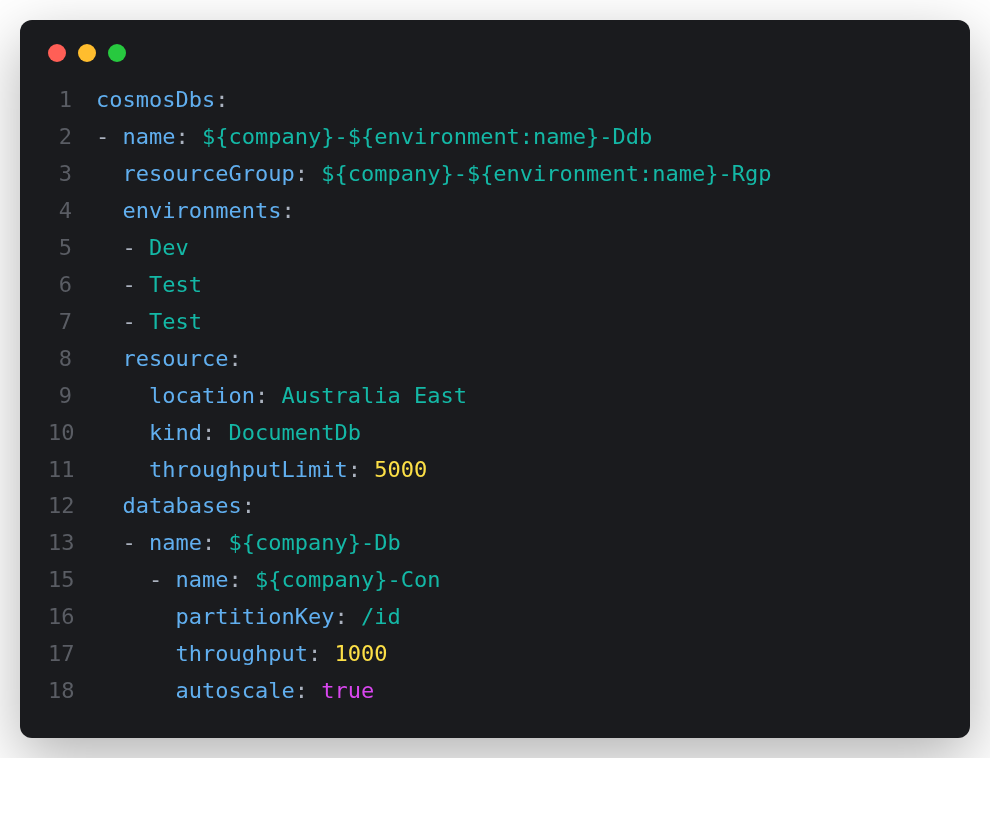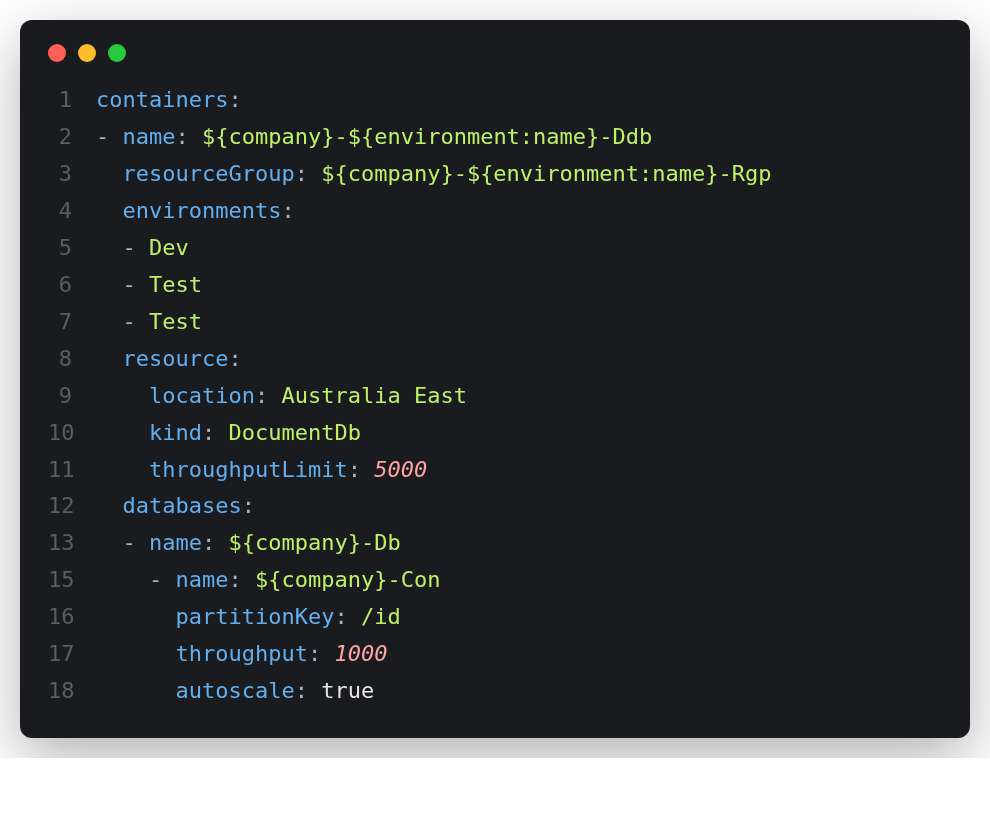--- a/index.html
+++ b/index.html
@@ -50,38 +50,38 @@
       color: #5a5d64;
       padding-right: 24px;
       user-select: none;
       flex-shrink: 0;
     }
     .code {
       white-space: pre;
       color: #abb2bf;
     }
     .tk-key { color: #61afef; }
-    .tk-str { color: #bef264; }
+    .tk-str { color: #14b8a6; }
     .tk-plain { color: #abb2bf; }
-    .tk-num { color: #fca5a5; font-style: italic; }
-    .tk-bool { color: #e5e5e5; }
+    .tk-num { color: #fde047; }
+    .tk-bool { color: #d946ef; }
   </style>
 </head>
 <body>
 
 <div class="window">
   <div class="titlebar">
     <div class="dot dot-red"></div>
     <div class="dot dot-yellow"></div>
     <div class="dot dot-green"></div>
   </div>
   <div class="code-area" id="code-area">
       <div class="line">
         <span class="lineno">1</span>
-        <span class="code"><span class="tk-key">containers</span><span class="tk-plain">:</span></span>
+        <span class="code"><span class="tk-key">cosmosDbs</span><span class="tk-plain">:</span></span>
       </div>
       <div class="line">
         <span class="lineno">2</span>
         <span class="code"><span class="tk-plain">- </span><span class="tk-key">name</span><span class="tk-plain">: </span><span class="tk-str">${company}-${environment:name}-Ddb</span></span>
       </div>
       <div class="line">
         <span class="lineno">3</span>
         <span class="code"><span class="tk-plain">  </span><span class="tk-key">resourceGroup</span><span class="tk-plain">: </span><span class="tk-str">${company}-${environment:name}-Rgp</span></span>
       </div>
       <div class="line">

